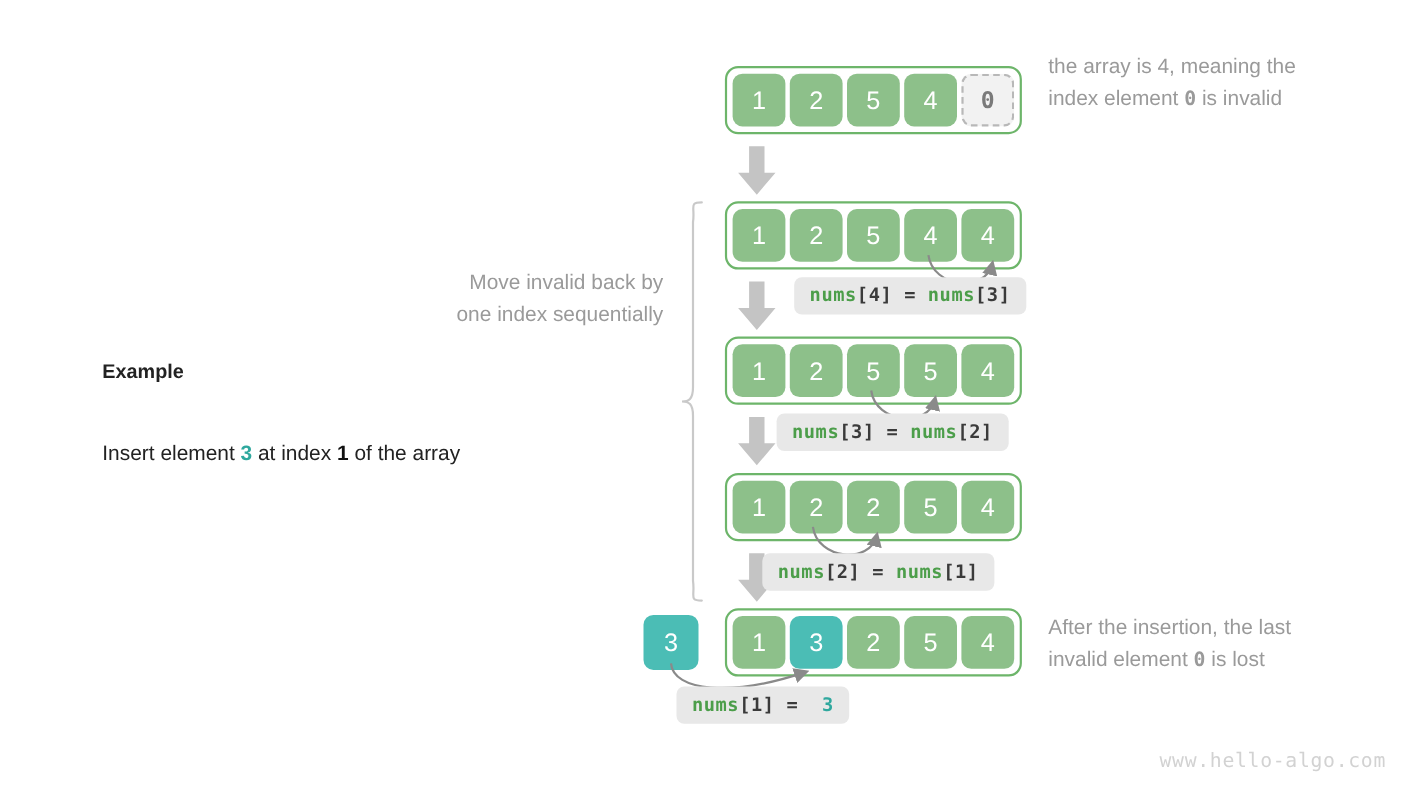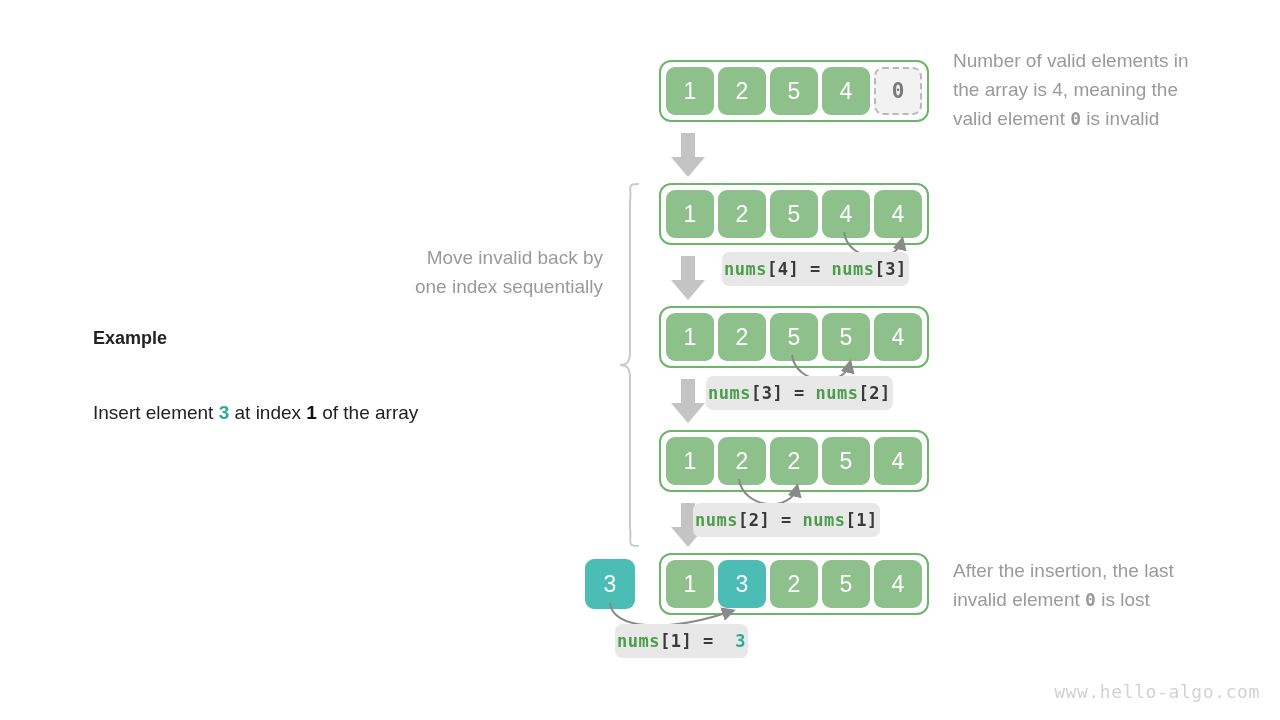--- a/index.html
+++ b/index.html
@@ -70,21 +70,21 @@
   }
 
   
   .down-arrow { position: absolute; width: 34px; height: 44px; }
 
   
   .code-chip {
     position: absolute;
     background: #E8E8E8;
     border-radius: 7px;
-    padding: 7px 2px;
+    padding: 7px 14px;
     font-family: "DejaVu Sans Mono", monospace;
     font-size: 17px;
     font-weight: bold;
     letter-spacing: 0.5px;
     white-space: nowrap;
     color: #3A3A3A;
     text-align: center;
   }
   .code-chip .v { color: #4C9E4A; }
   .code-chip .t { color: #2FA89E; }
@@ -137,23 +137,22 @@
 </head>
 <body>
 
 <div class="ex-title" style="left:93px; top:328px;">Example</div>
 
 <div class="ex-body" style="left:93px; top:370px;margin-top:32px;">
   <span>Insert element </span><span class="hl-teal">3</span><span> at index </span><span class="hl-bold">1</span><span> of the array</span>
 </div>
 
 <div class="note right" style="left:953px; top:46px; width:310px;">
-  <div>Number of valid elements in</div>
   <div>the array is 4, meaning the</div>
-  <div><span>valid element </span><b>0</b><span> is invalid</span></div>
+  <div><span>index element </span><b>0</b><span> is invalid</span></div>
 </div>
 
 <div class="note leftal" style="left:303px; top:243px; width:300px;">
   <div>Move invalid back by</div>
   <div>one index sequentially</div>
 </div>
 
 <div class="note right" style="left:953px; top:556px; width:310px;">
   <div>After the insertion, the last</div>
   <div><span>invalid element </span><b>0</b><span> is lost</span></div>

